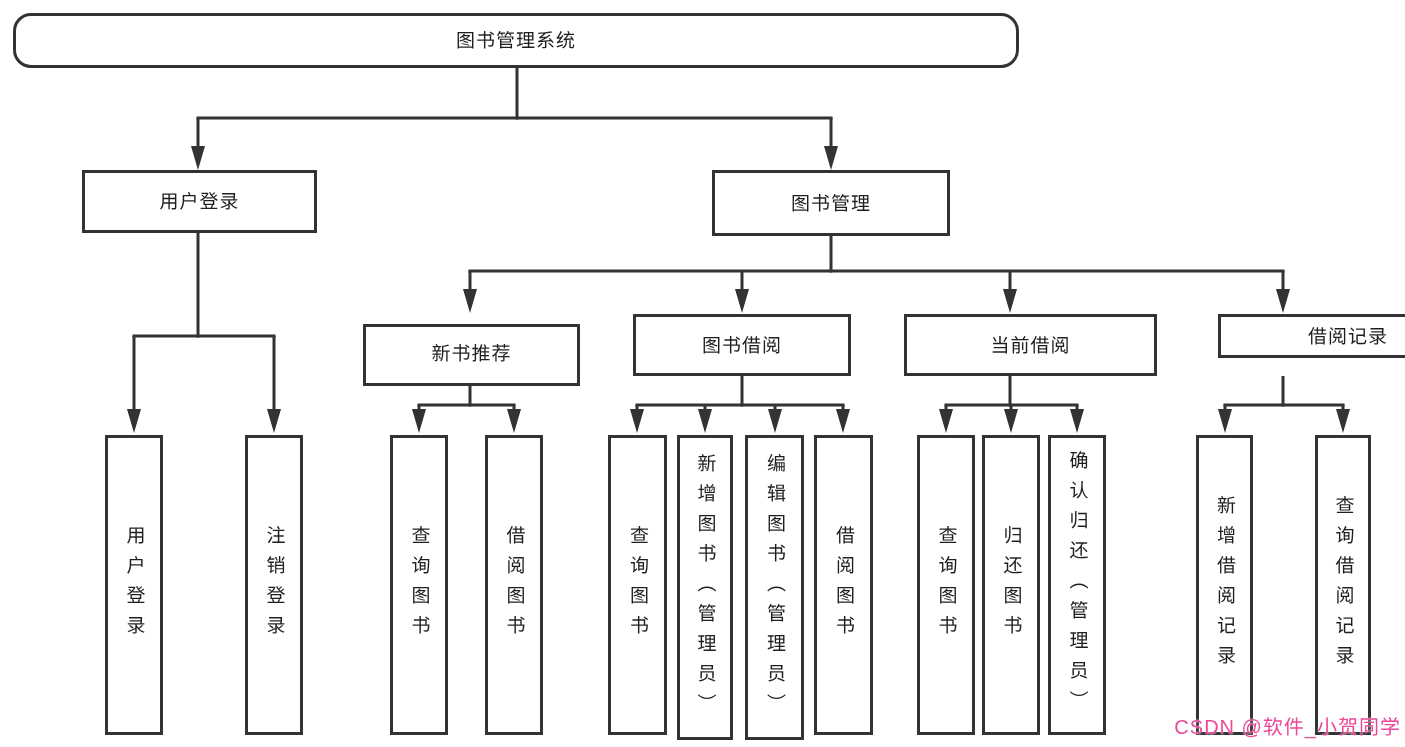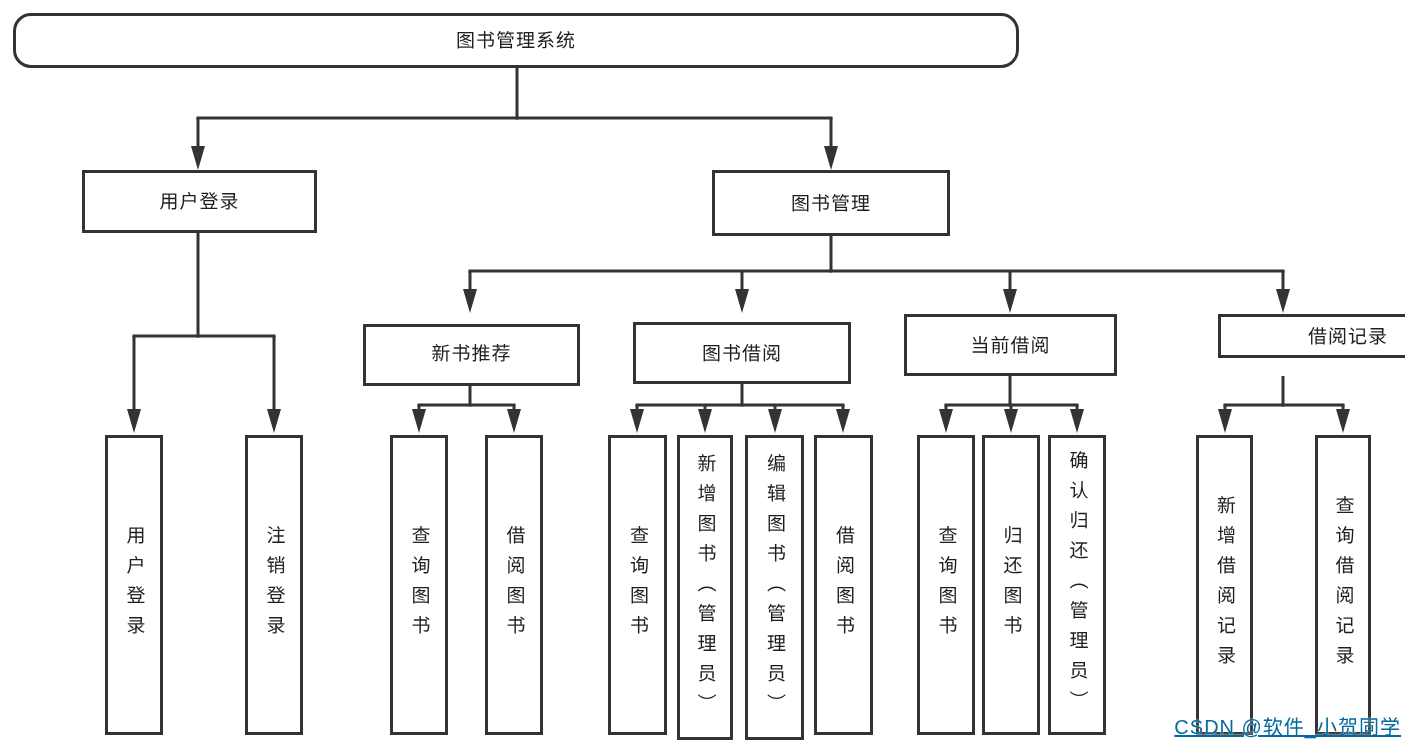--- a/index.html
+++ b/index.html
@@ -34,22 +34,22 @@
     font-size: 19px;
     letter-spacing: 1px;
     line-height: 1;
     z-index: 2;
   }
   
   .n-root  { left: 13px;   top: 13px;  width: 1006px; height: 55px; border-radius: 18px; }
   .n-l2a   { left: 82px;   top: 170px; width: 235px;  height: 63px; }
   .n-l2b   { left: 712px;  top: 170px; width: 238px;  height: 66px; }
   .n-l3a   { left: 363px;  top: 324px; width: 217px;  height: 62px; font-family: Liberation Mono, monospace; }
-  .n-l3b   { left: 633px;  top: 314px; width: 218px;  height: 62px; margin-top: 8px; }
-  .n-l3c   { left: 904px;  top: 314px; width: 213px;  height: 62px; }
+  .n-l3b   { left: 633px;  top: 314px; width: 218px;  height: 62px; }
+  .n-l3c   { left: 904px;  top: 314px; width: 253px;  height: 62px; }
   .n-l3d   { left: 1218px; top: 314px; width: 212px;  height: 44px; padding-left: 48px; }
   
   .leaf {
     writing-mode: vertical-rl;
     text-orientation: mixed;
     font-size: 19px;
     letter-spacing: 11px;
     top: 435px;
     height: 300px;
     width: 58px;
@@ -65,25 +65,24 @@
   .n-g4a { left: 917px; }
   .n-g4b { left: 982px; }
   .n-g4c { left: 1048px; }
   .n-g5a { left: 1196px; width: 57px; }
   .n-g5b { left: 1315px; width: 56px; }
   .watermark {
     position: absolute;
     right: 4px;
     bottom: 7px;
     font-size: 20px;
-    color: #0369a1;
+    color: #ec4899;
     letter-spacing: 1px;
     z-index: 3;
     text-shadow: 0 0 2px #ffffff;
-    text-decoration: underline;
   }
 </style>
 </head>
 <body>
 
 <div class="canvas">
 
   <svg class="connector-layer" width="1405" height="747" viewBox="0 0 1405 747" xmlns="http://www.w3.org/2000/svg">
     <g stroke="#333333" stroke-width="3" fill="none">
 

